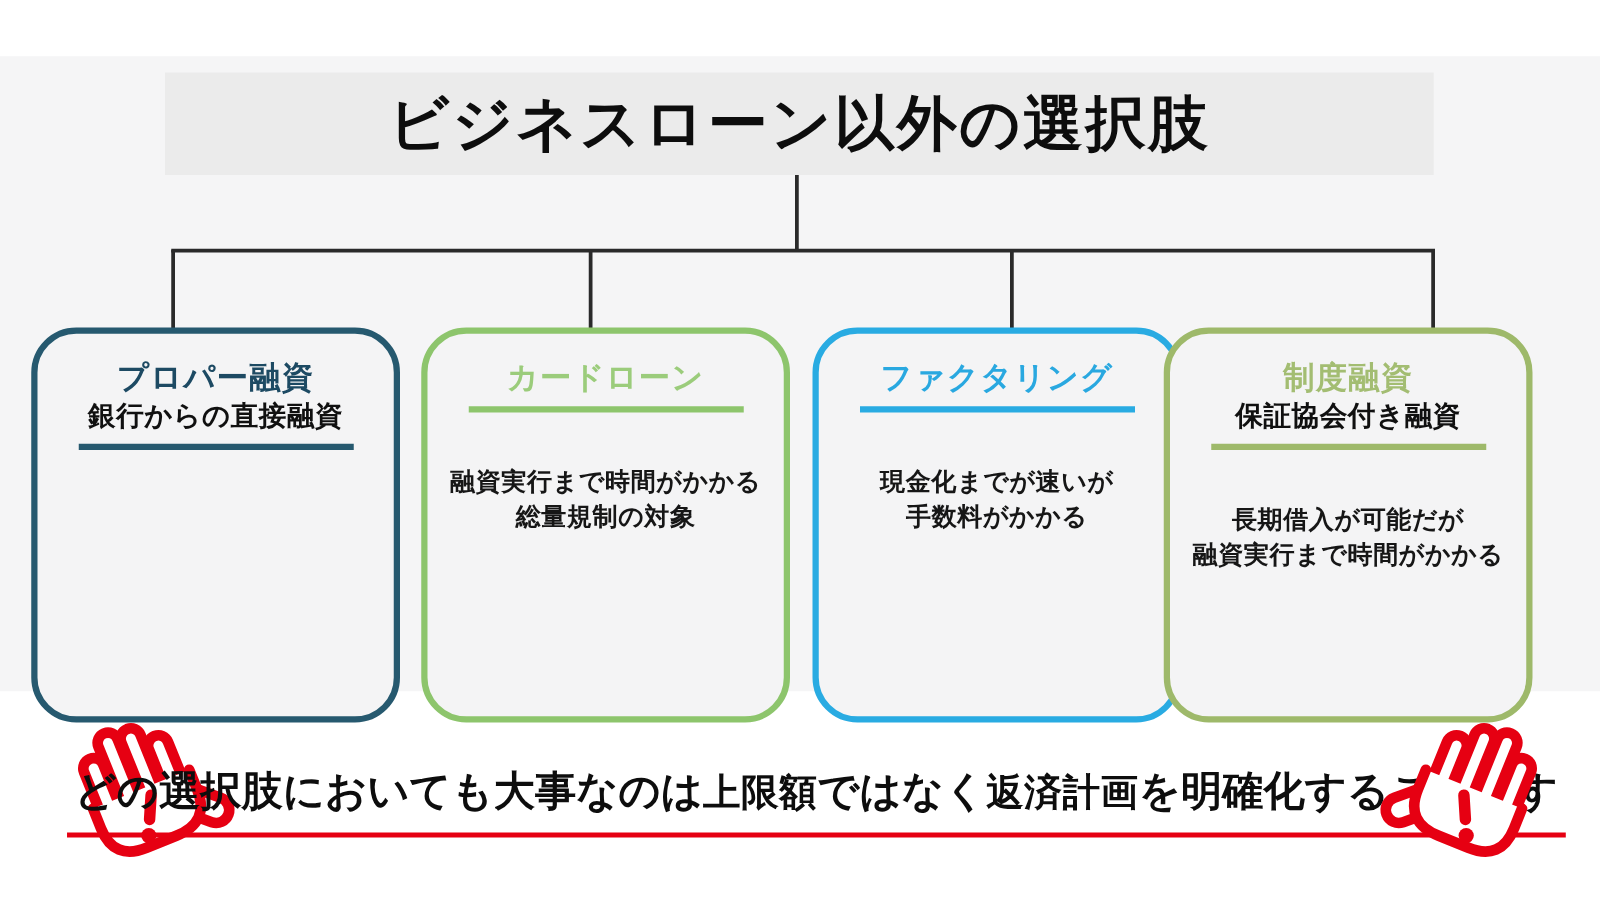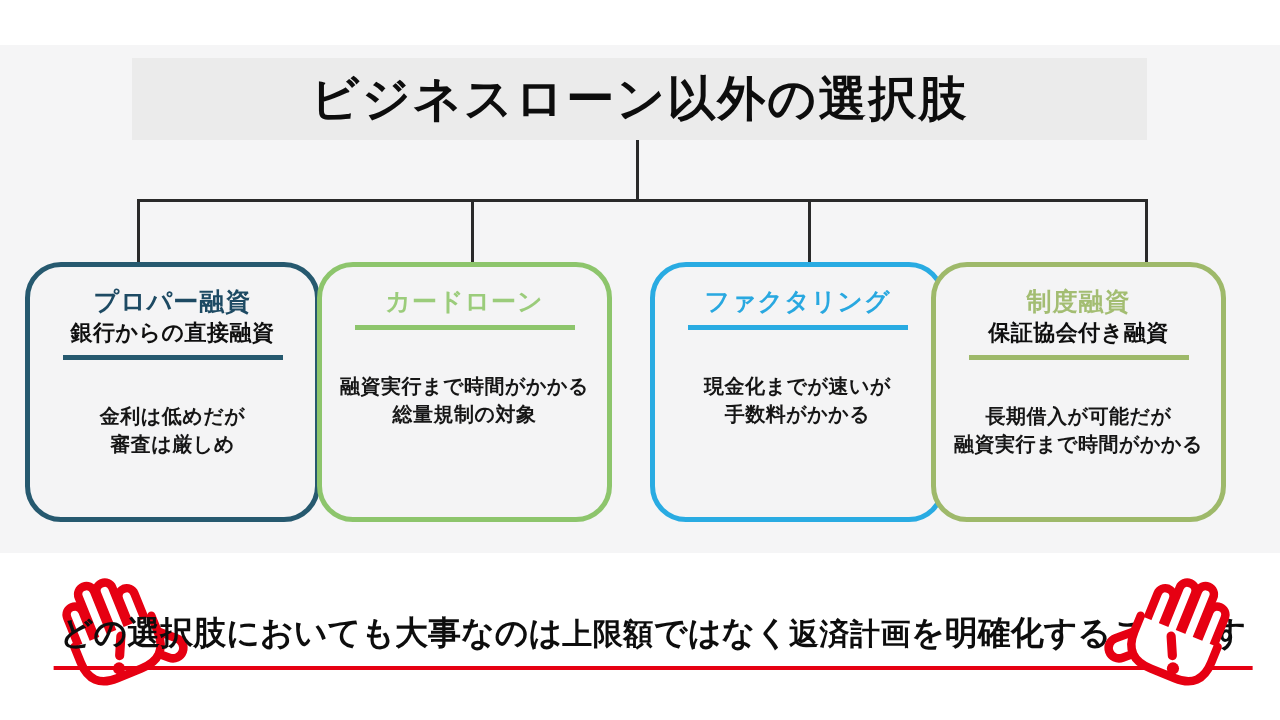--- a/index.html
+++ b/index.html
@@ -15,24 +15,24 @@
   .title-box h1{margin:0;font-size:48px;font-weight:bold;color:#0d0d0d;letter-spacing:2px;}
 
   
   .line{position:absolute;background:#2a2a2a;}
   .v-main{left:636px;top:140px;width:3px;height:60px;}
   .h-line{left:137px;top:199px;width:1011px;height:3px;}
   .drop{top:200px;width:3px;height:63px;}
   .drop.d0{left:137px;} .drop.d1{left:471px;} .drop.d2{left:808px;} .drop.d3{left:1145px;}
 
   
-  .card{position:absolute;top:262px;width:295px;height:260px;box-sizing:border-box;
+  .card{position:absolute;top:262px;width:295px;height:316px;box-sizing:border-box;
     border:5px solid var(--c,#333);border-radius:36px;background:#f4f4f5;
     display:flex;flex-direction:column;align-items:center;}
-  .card.c0{left:25px;} .card.c1{left:317px;} .card.c2{left:650px;} .card.c3{left:931px;}
+  .card.c0{left:25px;} .card.c1{left:337px;} .card.c2{left:650px;} .card.c3{left:931px;}
   .card-title{margin-top:18px;font-size:25px;font-weight:bold;color:var(--tc,#333);letter-spacing:1px;}
   .card-subtitle{margin-top:0;font-size:22px;font-weight:bold;color:#101010;letter-spacing:0.5px;text-align:center;}
   .subtitle-underline{margin-top:7px;width:220px;height:5px;background:var(--c,#333);}
   .card-desc{margin-top:42px;font-size:20px;font-weight:bold;color:#161616;text-align:center;
     line-height:1.42;white-space:pre-line;letter-spacing:0.5px;}
 
   
   .note-text{position:absolute;left:50%;top:611px;transform:translateX(calc(-50% + 13px));
     white-space:nowrap;color:#0d0d0d;font-weight:bold;font-size:27px;
     padding:0 6px 10px 6px;border-bottom:4px solid var(--red,#e60012);}
@@ -63,22 +63,20 @@
   <div class="line h-line"></div>
   <div class="line drop d0"></div>
   <div class="line drop d1"></div>
   <div class="line drop d2"></div>
   <div class="line drop d3"></div>
 
   <div class="card c0" style="--c: #26596f; --tc: #1d4a63;">
     <div class="card-title">プロパー融資</div>
     <div class="card-subtitle">銀行からの直接融資</div>
     <div class="subtitle-underline"></div>
-    <div class="card-desc">金利は低めだが
-審査は厳しめ</div>
   </div>
 
   <div class="card c1" style="--c: #8dc56c; --tc: #9bcc7b;">
     <div class="card-title">カードローン</div>
     <div class="subtitle-underline"></div>
     <div class="card-desc">融資実行まで時間がかかる
 総量規制の対象</div>
   </div>
 
   <div class="card c2" style="--c: #29abe2; --tc: #29a8e0;">

